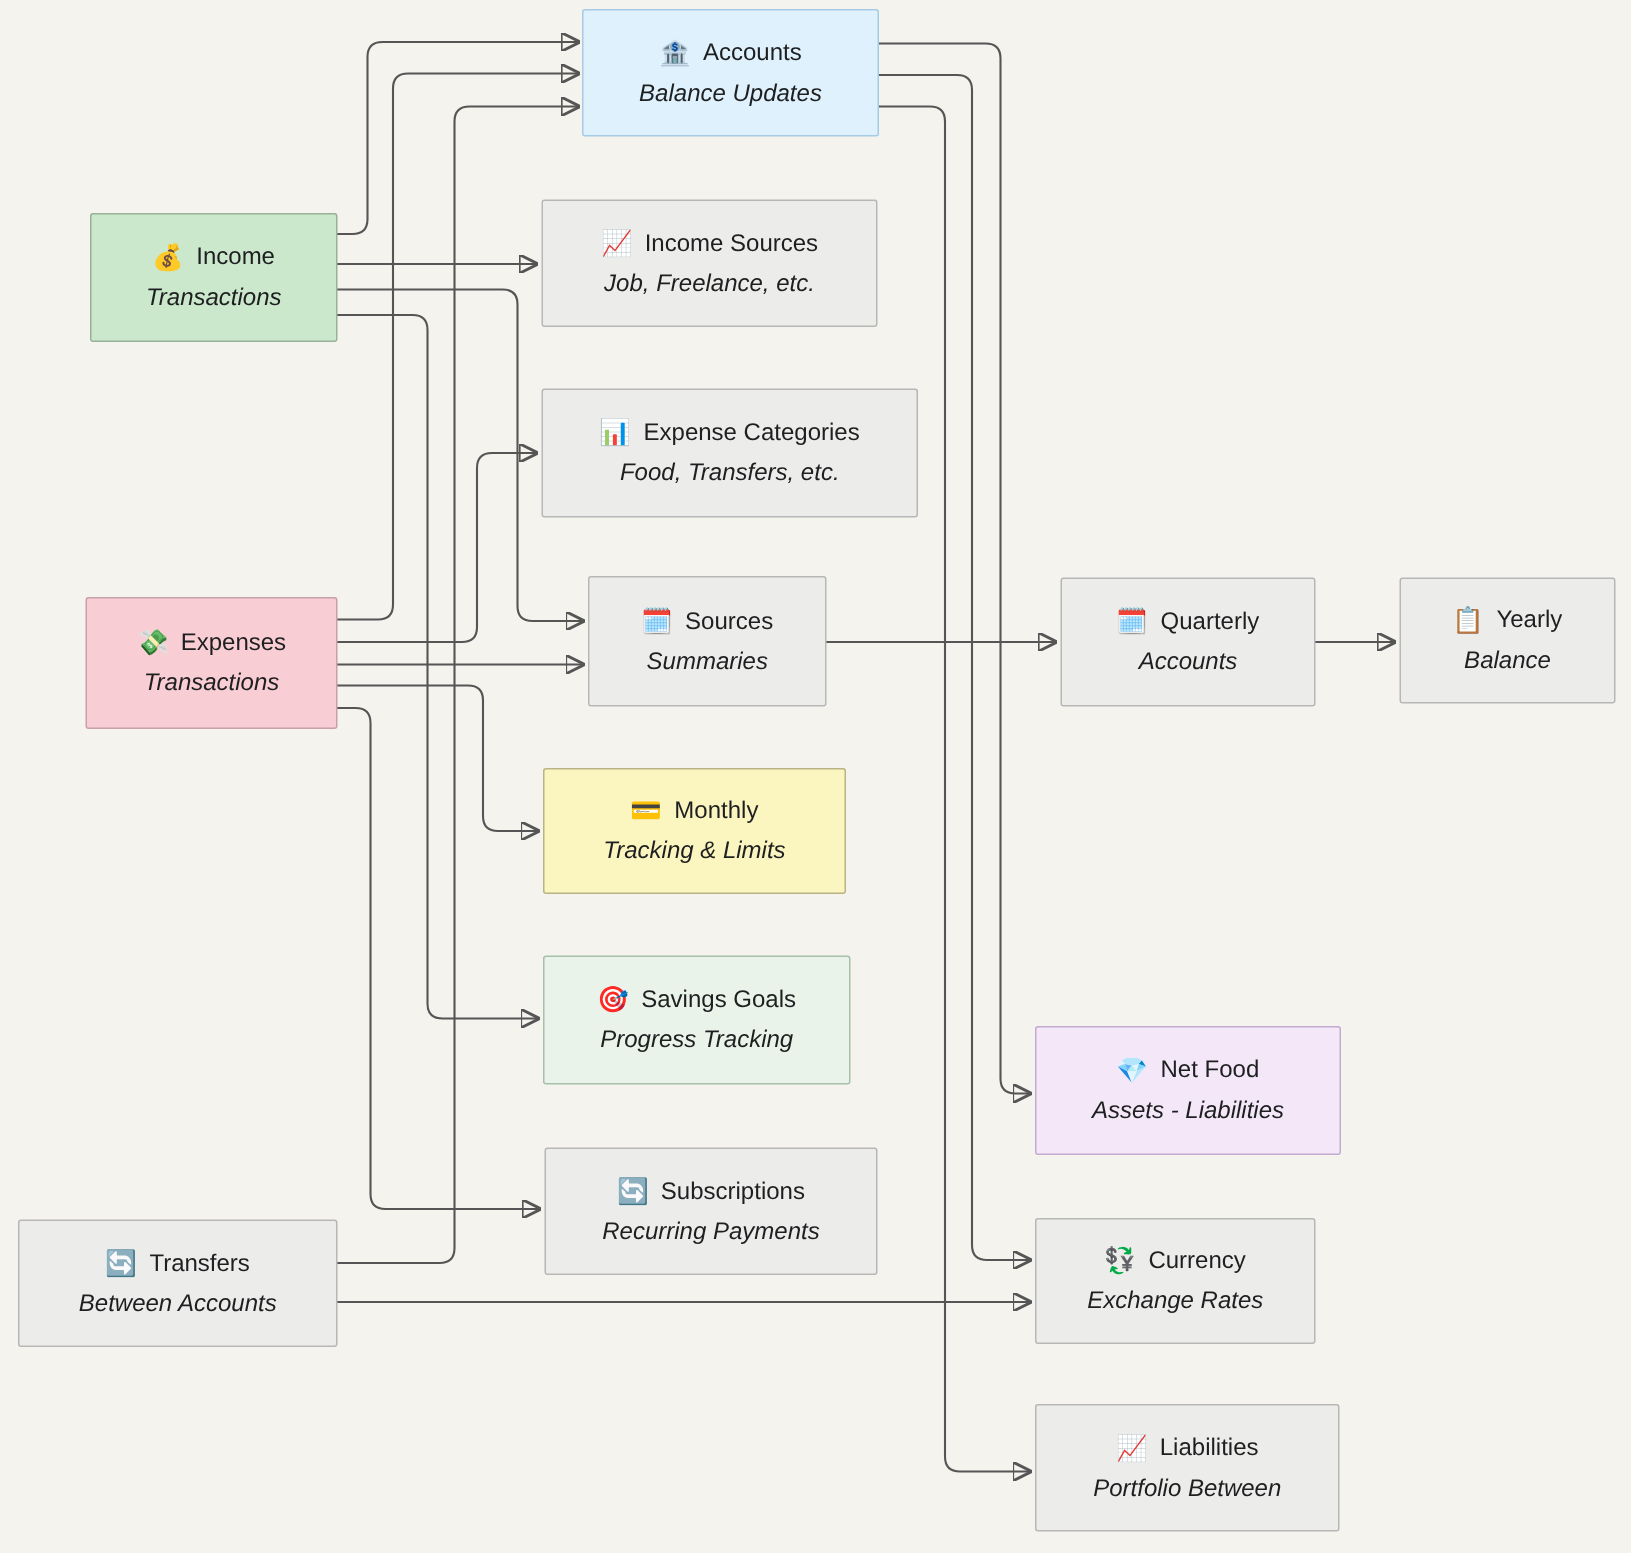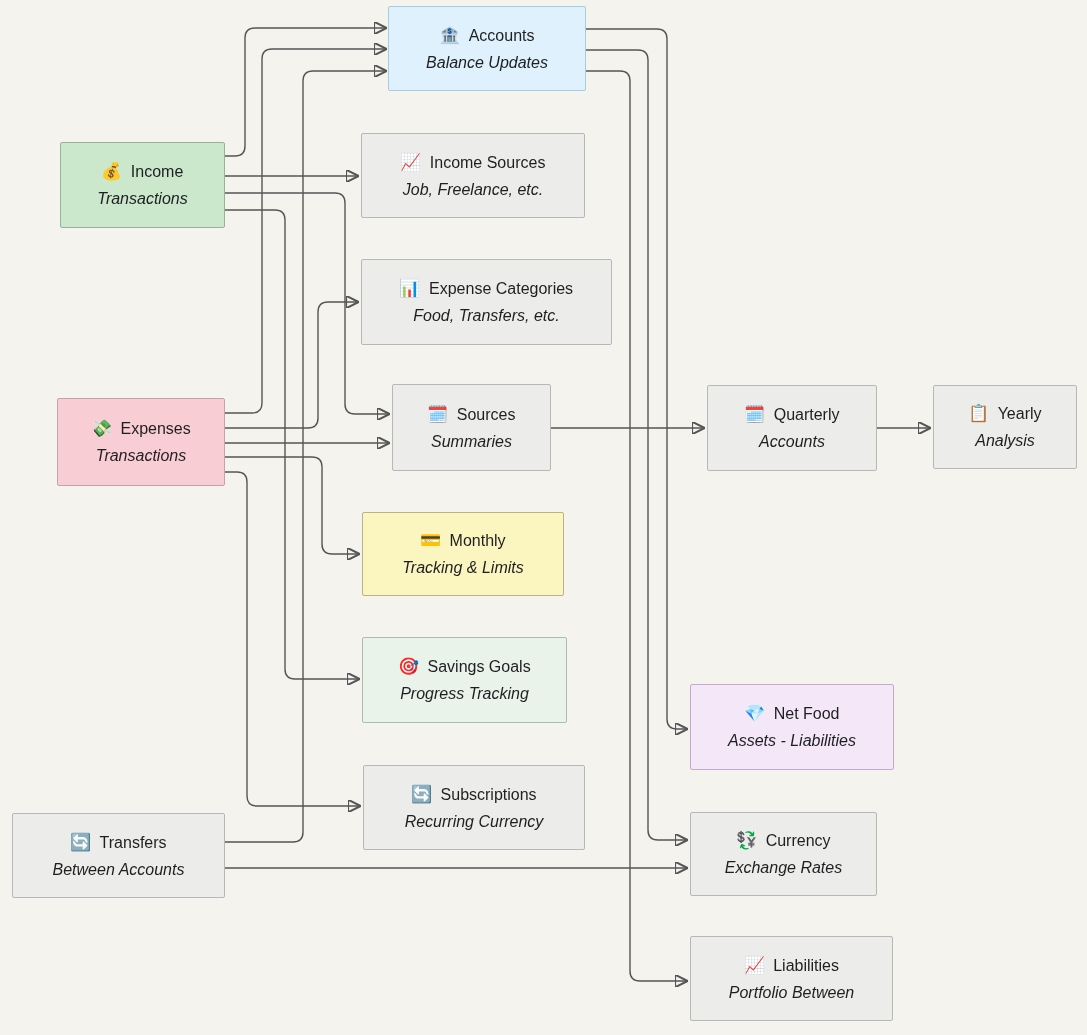--- a/index.html
+++ b/index.html
@@ -104,21 +104,21 @@
         <span>Quarterly</span>
       </div>
     <div class="t2">Accounts</div>
   </div>
 
   <div class="node" style="left: 933px; top: 385px; width: 144px; height: 84px; background-color: rgb(236, 236, 234); border-color: rgb(183, 183, 183);">
     <div class="t1">
         <span class="icon">📋</span>
         <span>Yearly</span>
       </div>
-    <div class="t2">Analysis</div>
+    <div class="t2">Balance</div>
   </div>
 
   <div class="node" style="left: 362px; top: 512px; width: 202px; height: 84px; background-color: rgb(251, 245, 192); border-color: rgb(186, 179, 131);">
     <div class="t1">
         <span class="icon">💳</span>
         <span>Monthly</span>
       </div>
     <div class="t2">Tracking &amp; Limits</div>
   </div>
 
@@ -128,21 +128,21 @@
         <span>Savings Goals</span>
       </div>
     <div class="t2">Progress Tracking</div>
   </div>
 
   <div class="node" style="left: 363px; top: 765px; width: 222px; height: 85px; background-color: rgb(236, 236, 234); border-color: rgb(183, 183, 183);">
     <div class="t1">
         <span class="icon">🔄</span>
         <span>Subscriptions</span>
       </div>
-    <div class="t2">Recurring Currency</div>
+    <div class="t2">Recurring Payments</div>
   </div>
 
   <div class="node" style="left: 12px; top: 813px; width: 213px; height: 85px; background-color: rgb(236, 236, 234); border-color: rgb(183, 183, 183);">
     <div class="t1">
         <span class="icon">🔄</span>
         <span>Transfers</span>
       </div>
     <div class="t2">Between Accounts</div>
   </div>
 

